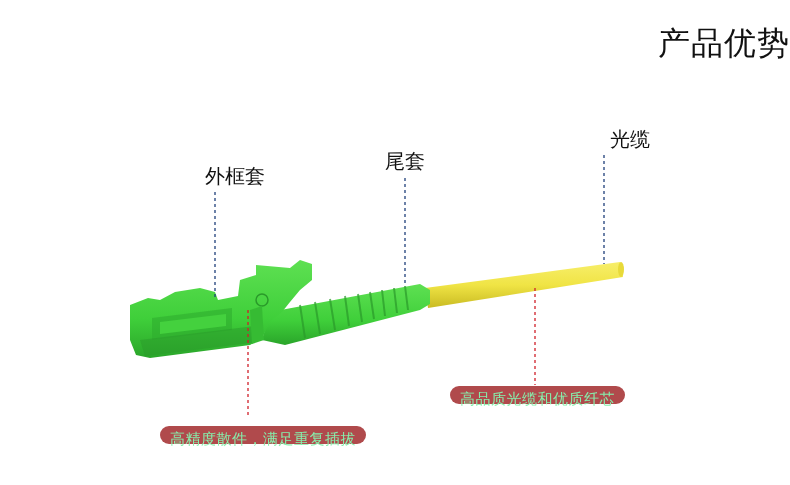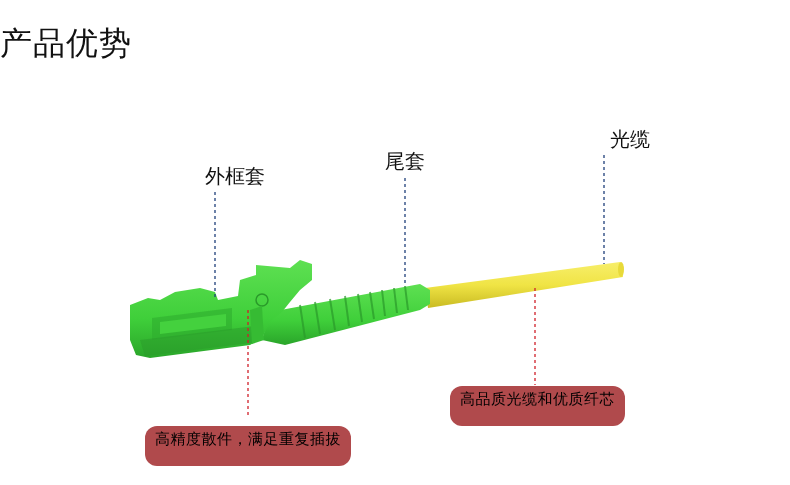--- a/index.html
+++ b/index.html
@@ -1,22 +1,22 @@
 <!DOCTYPE html>
 <html><head>
 <meta charset="utf-8">
 <style>
   html, body { margin: 0; padding: 0; background: #ffffff; }
   body { width: 790px; height: 485px; position: relative; overflow: hidden;
          font-family: "DejaVu Sans", "Liberation Sans", sans-serif; color: #111; }
-  .title { position: absolute; left: 0; width: 790px; top: 22px; text-align: left;
+  .title { position: absolute; left: 0; width: 790px; top: 22px; text-align: right;
            font-size: 32px; font-weight: normal; letter-spacing: 1px; color: #111; }
   .label { position: absolute; font-size: 20px; color: #111; white-space: nowrap; }
-  .pill { position: absolute; background: #b04a4c; color: #000000; font-size: 15px;
-          border-radius: 12px; height: 40px; line-height: 26px; padding: 0 10px;
+  .pill { position: absolute; background: #b04a4c; color: #86efac; font-size: 15px;
+          border-radius: 12px; height: 18px; line-height: 26px; padding: 0 10px;
           white-space: nowrap; letter-spacing: 0.5px; }
   svg.art { position: absolute; left: 0; top: 0; }
 </style>
 </head>
 <body>
 
 <div class="title">产品优势</div>
 
 <svg class="art" width="790" height="485" viewBox="0 0 790 485">
   <defs>
@@ -65,14 +65,14 @@
   <line x1="405" y1="178" x2="405" y2="285" stroke="#1f3f7a" stroke-width="1.3" stroke-dasharray="3,3"></line>
   <line x1="604" y1="155" x2="604" y2="264" stroke="#1f3f7a" stroke-width="1.3" stroke-dasharray="3,3"></line>
   <line x1="248" y1="310" x2="248" y2="415" stroke="#d0202a" stroke-width="1.3" stroke-dasharray="3,3"></line>
   <line x1="535" y1="288" x2="535" y2="385" stroke="#d0202a" stroke-width="1.3" stroke-dasharray="3,3"></line>
 </svg>
 
 <div class="label" style="left:185px; top:163px;margin-left:20px;">外框套</div>
 <div class="label" style="left:385px; top:148px;">尾套</div>
 <div class="label" style="left:582px; top:126px;margin-left:28px;">光缆</div>
 
-<div class="pill" style="left:145px; top:426px;">高精度散件，满足重复插拔</div>
+<div class="pill" style="left:160px; top:426px;">高精度散件，满足重复插拔</div>
 <div class="pill" style="left:450px; top:386px;">高品质光缆和优质纤芯</div>
 
 </body></html>

